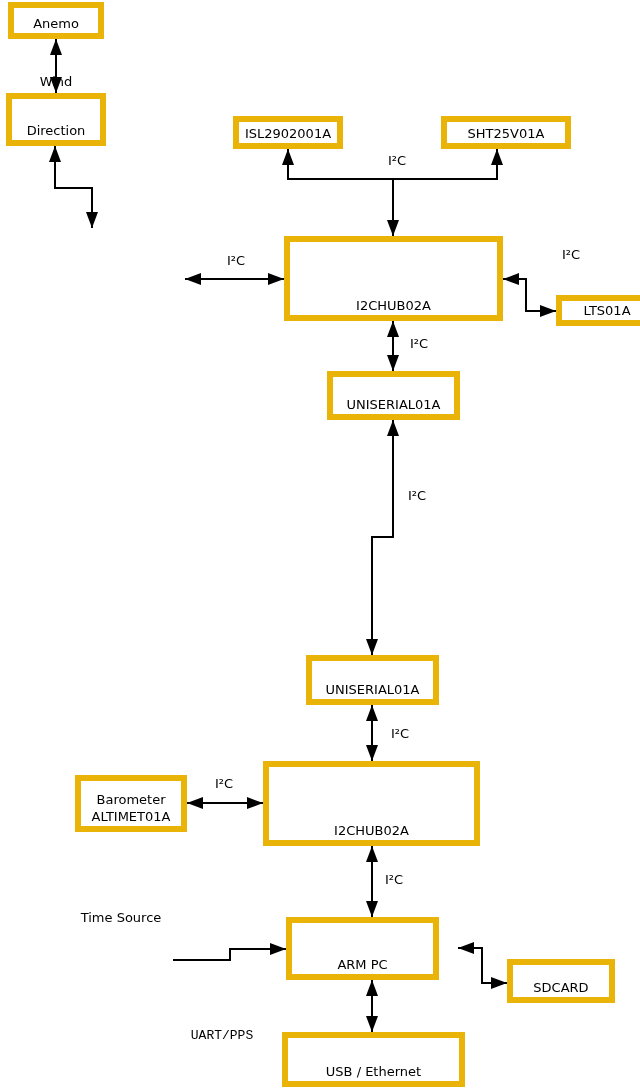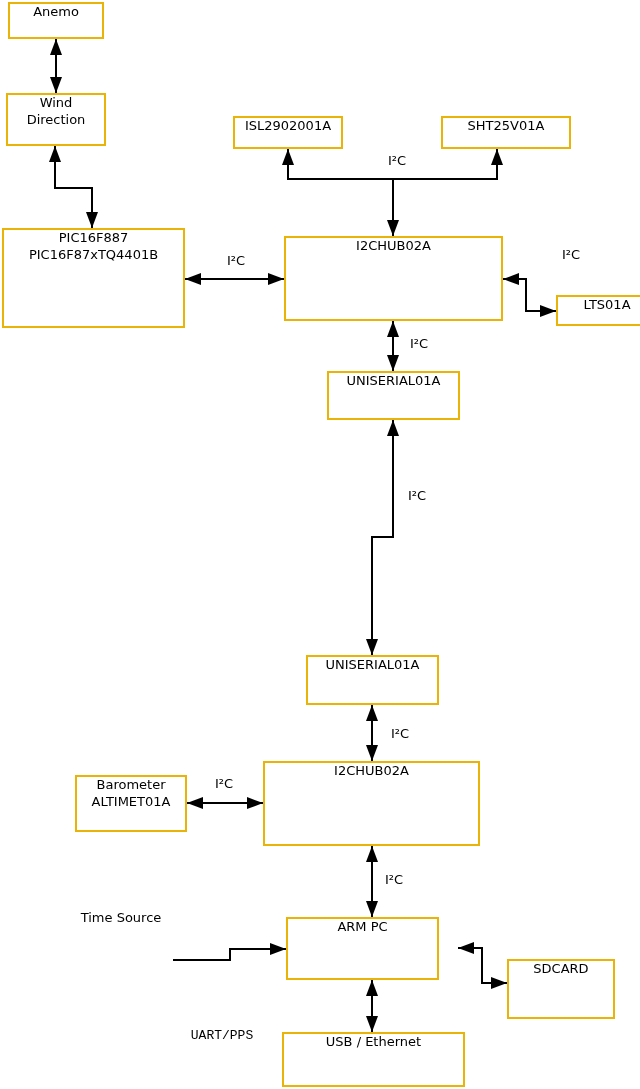--- a/index.html
+++ b/index.html
@@ -14,51 +14,51 @@
   }
   svg.connectors {
     position: absolute;
     left: 0; top: 0;
     width: 640px; height: 1089px;
   }
   .box {
     position: absolute;
     box-sizing: border-box;
     background: #ffffff;
-    border: 2px solid #eab308;
+    border: 6px solid #eab308;
     display: flex;
     flex-direction: column;
     align-items: center;
-    justify-content: flex-start;
+    justify-content: flex-end;
     text-align: center;
     font-size: 13px;
     line-height: 1.3;
     white-space: nowrap;
   }
   .edge-label {
     position: absolute;
     transform: translate(-50%, -50%);
     font-size: 13px;
     white-space: nowrap;
   }
   
   #box-anemo      { left: 8px;   top: 2px;    width: 96px;  height: 37px; }
-  #box-wind       { left: 6px;   top: 93px;   width: 100px; height: 53px; }
+  #box-wind       { left: 6px;   top: 93px;   width: 100px; height: 53px; gap: 32px; }
   #box-pic        { left: 2px;   top: 228px;  width: 183px; height: 100px; }
   #box-isl        { left: 233px; top: 116px;  width: 110px; height: 33px; }
   #box-sht        { left: 441px; top: 116px;  width: 130px; height: 33px; }
   #box-hub1       { left: 284px; top: 236px;  width: 219px; height: 85px; }
   #box-lts        { left: 556px; top: 295px;  width: 102px;  height: 31px; }
   #box-uniserial1 { left: 327px; top: 371px;  width: 133px; height: 49px; }
   #box-uniserial2 { left: 306px; top: 655px;  width: 133px; height: 50px; }
   #box-hub2       { left: 263px; top: 761px;  width: 217px; height: 85px; }
   #box-barometer  { left: 75px;  top: 775px;  width: 112px; height: 57px; }
   #box-armpc      { left: 286px; top: 917px;  width: 153px; height: 63px; }
   #box-gps        { left: 67px;  top: 937px;  width: 106px; height: 46px; }
-  #box-sdcard     { left: 507px; top: 959px;  width: 108px; height: 60px; }
+  #box-sdcard     { left: 507px; top: 959px;  width: 108px; height: 44px; }
   #box-usb        { left: 282px; top: 1032px; width: 183px; height: 55px; }
   
   #lbl-i2c-pic-hub1   { left: 236px; top: 260px; }
   #lbl-i2c-top-tree   { left: 397px; top: 160px; }
   #lbl-i2c-lts        { left: 571px; top: 254px; }
   #lbl-i2c-hub1-uni1  { left: 419px; top: 343px; }
   #lbl-i2c-long-line  { left: 417px; top: 495px; }
   #lbl-i2c-uni2-hub2  { left: 400px; top: 733px; }
   #lbl-i2c-baro-hub2  { left: 224px; top: 783px; }
   #lbl-i2c-hub2-arm   { left: 394px; top: 879px; }
@@ -109,24 +109,20 @@
 
   <div class="box" id="box-anemo">
     <span>Anemo</span>
   </div>
 
   <div class="box" id="box-wind">
     <span>Wind</span>
     <span>Direction</span>
   </div>
 
-  <div class="box" id="box-pic">
-    <span>PIC16F887</span>
-    <span>PIC16F87xTQ4401B</span>
-  </div>
 
   <div class="box" id="box-isl">
     <span>ISL2902001A</span>
   </div>
 
   <div class="box" id="box-sht">
     <span>SHT25V01A</span>
   </div>
 
   <div class="box" id="box-hub1">

